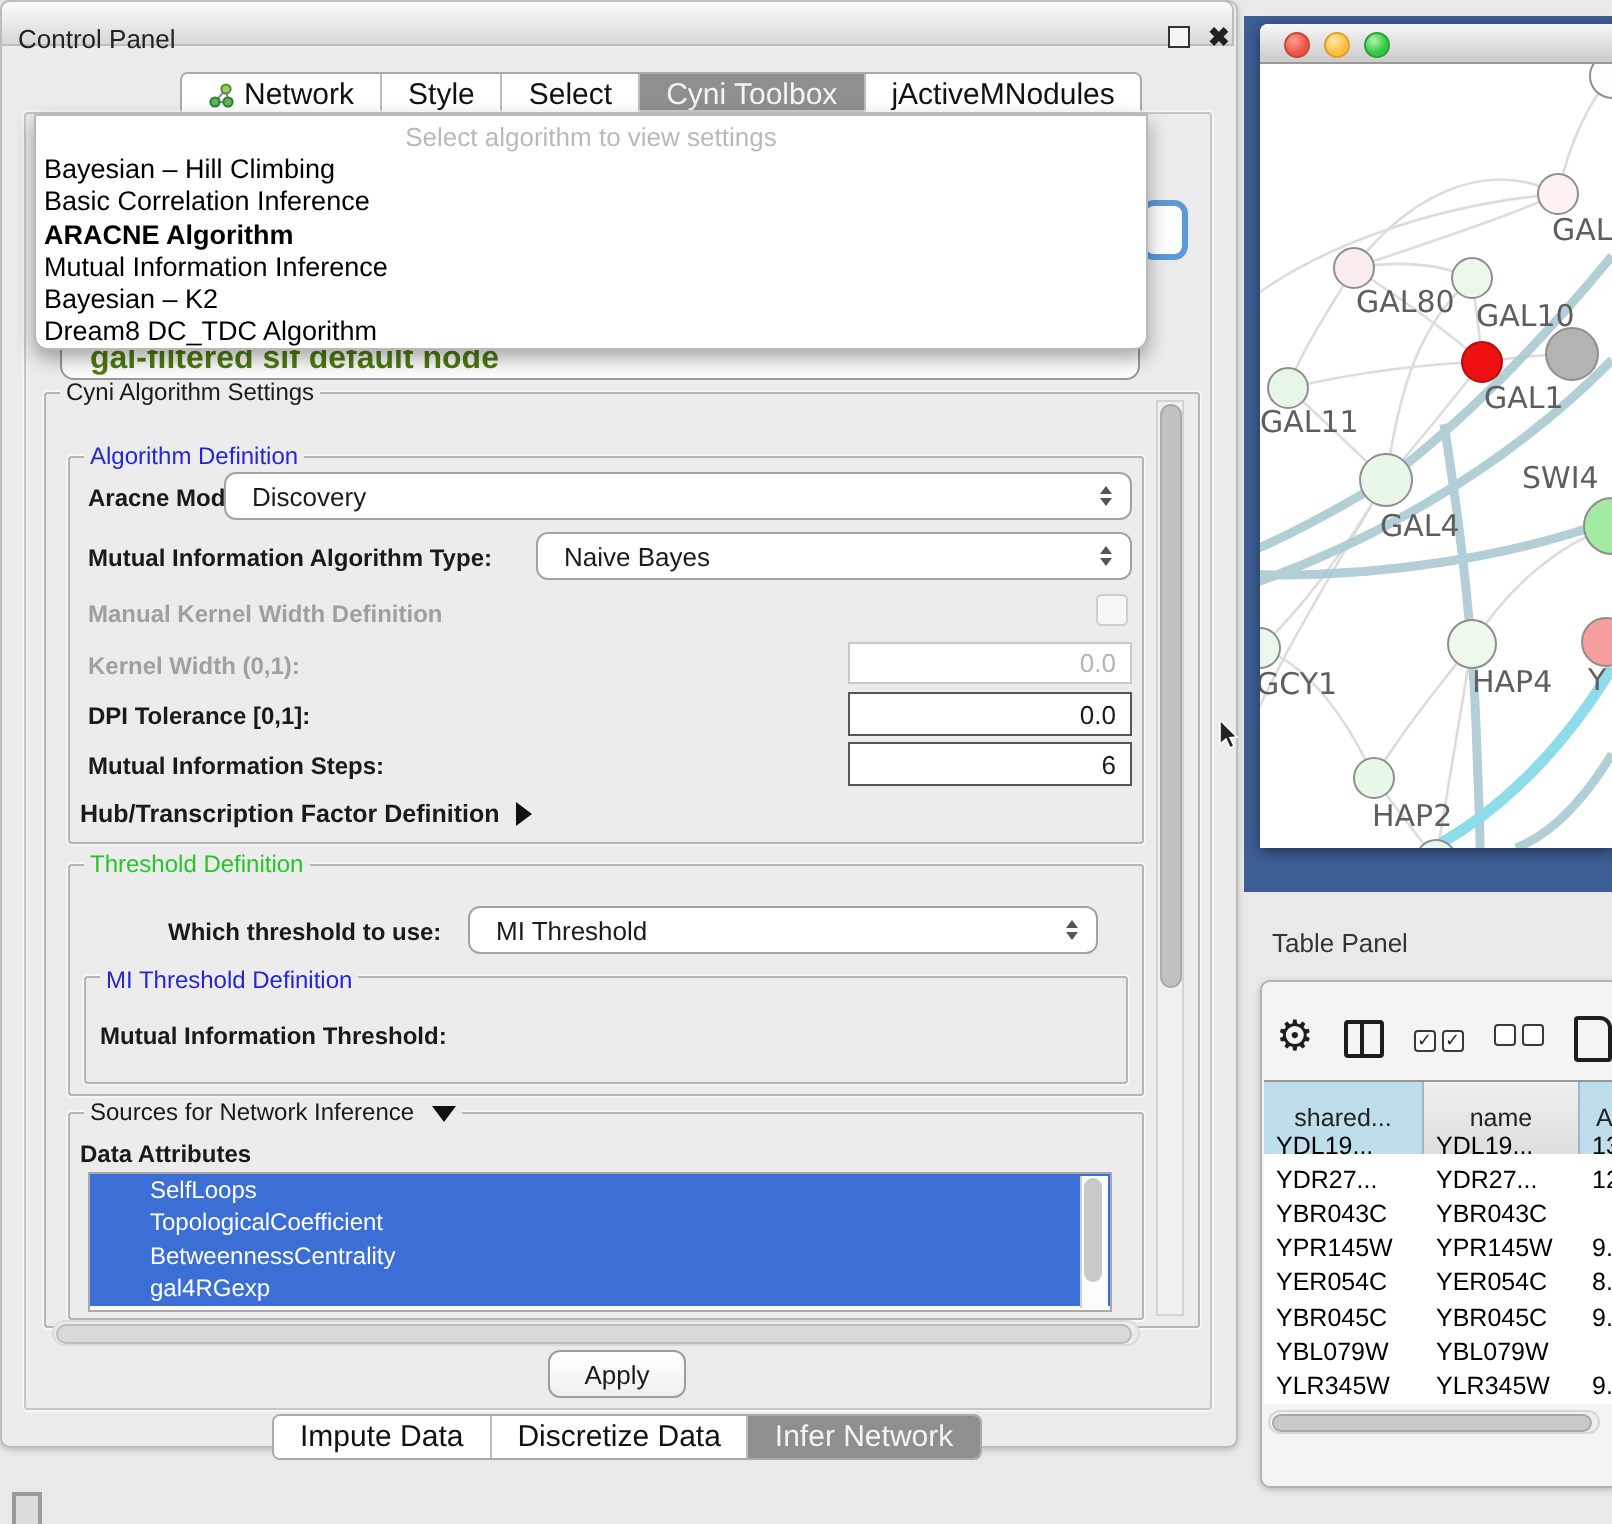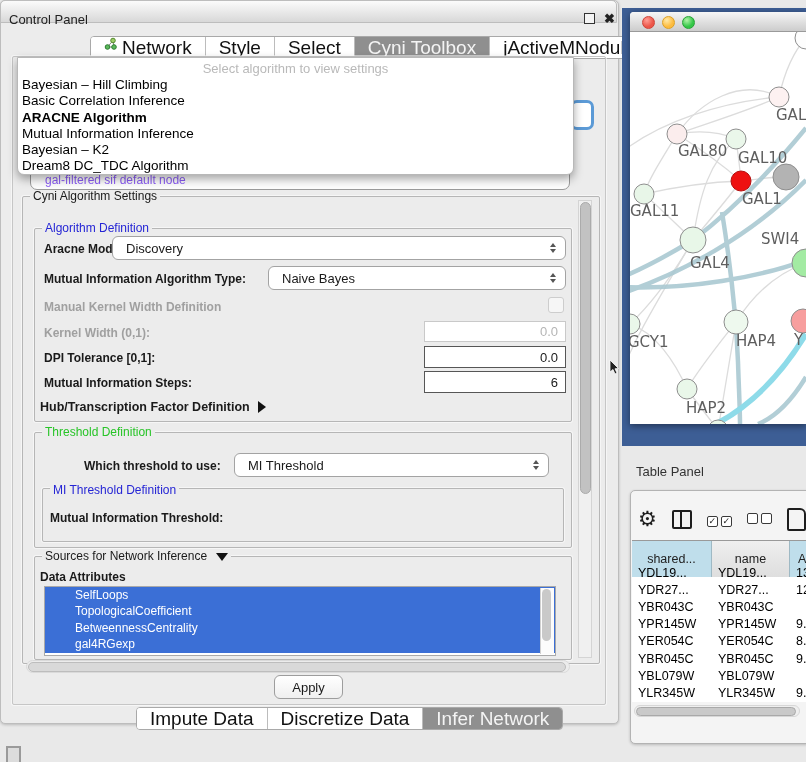--- a/index.html
+++ b/index.html
@@ -13,30 +13,30 @@
       border:1px solid #bdbdbd;border-radius:5px 5px 0 0;box-sizing:border-box;}
   #cp-title{left:9px;top:12px;font-size:13px;color:#222;}
   .winbtn{top:13px;width:11px;height:11px;cursor:default;}
   #float-btn{left:584px;border:1.5px solid #333;background:#f4f4f4;box-sizing:border-box;}
   #close-btn{left:604px;font-size:13px;font-weight:bold;line-height:11px;color:#222;}
   
   .tabstrip{display:flex;height:23px;border:1px solid #a9a9a9;border-radius:4px;overflow:hidden;
             background:#fff;box-sizing:border-box;}
   #top-tabs{left:90px;top:36px;}
   #bottom-tabs{left:136px;top:707px;}
-  .tab{display:flex;align-items:flex-start;gap:5px;padding:0 13px;font-size:19px;background:#fff;
+  .tab{display:flex;align-items:center;gap:5px;padding:0 13px;font-size:15px;background:#fff;
        border-right:1px solid #bcbcbc;color:#111;cursor:default;white-space:nowrap;}
   .tab:last-child{border-right:none;}
   .tab.sel{background:#8f8f8f;color:#f4f4f4;}
   
   #content-box{left:12px;top:56px;width:592px;height:647px;border:1px solid #c6c6c6;border-radius:2px;}
   
   #behind-combo{left:30px;top:168px;width:540px;height:22px;border:1px solid #9a9a9a;border-radius:7px;
-      background:#fdfdfd;color:#8b5cf6;font-size:12px;line-height:22px;padding-left:14px;box-sizing:border-box;
-      overflow:hidden;z-index:4;}
+      background:#fdfdfd;color:#4d7c0f;font-size:16px;line-height:22px;padding-left:14px;box-sizing:border-box;
+      overflow:hidden;z-index:4;font-weight:bold;}
   #combo-focus-frag{left:570px;top:100px;width:18px;height:24px;border:3px solid #5b9ad6;border-radius:7px;
       background:#fff;z-index:3;}
   
   #dropdown{left:17px;top:57px;width:557px;height:118px;background:#fff;border:1px solid #b8b8b8;
       border-radius:0 0 7px 7px;box-shadow:0 4px 10px rgba(0,0,0,.35);z-index:50;padding-top:2px;
       box-sizing:border-box;}
   #dd-placeholder{text-align:center;color:#b9b9b9;font-size:13px;height:17px;line-height:17px;}
   .dd-item{font-size:13.5px;line-height:16.3px;padding-left:4px;color:#000;white-space:nowrap;}
   .dd-item.bold{font-weight:bold;}
   

